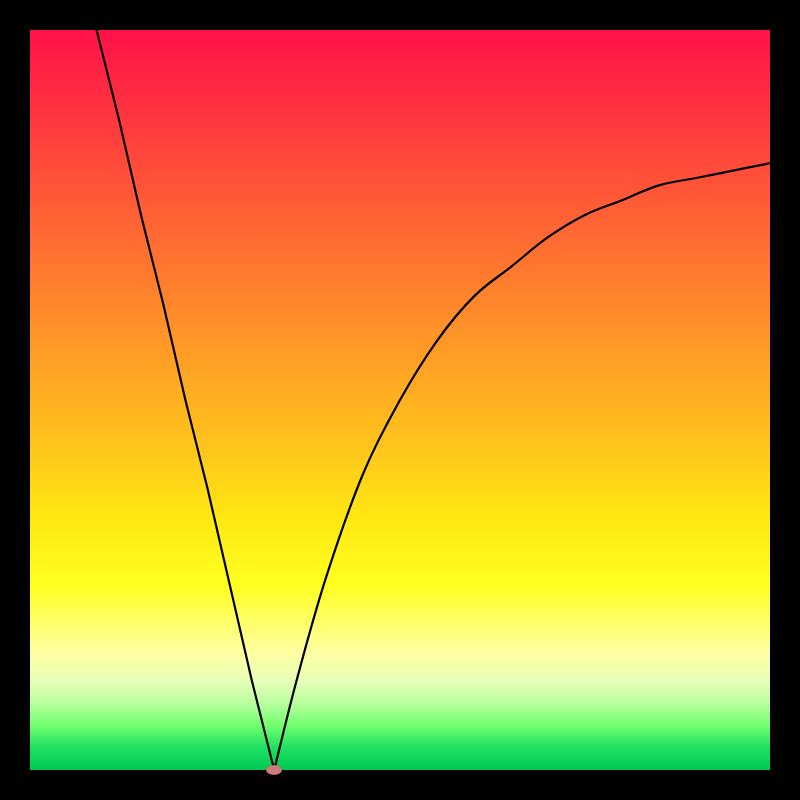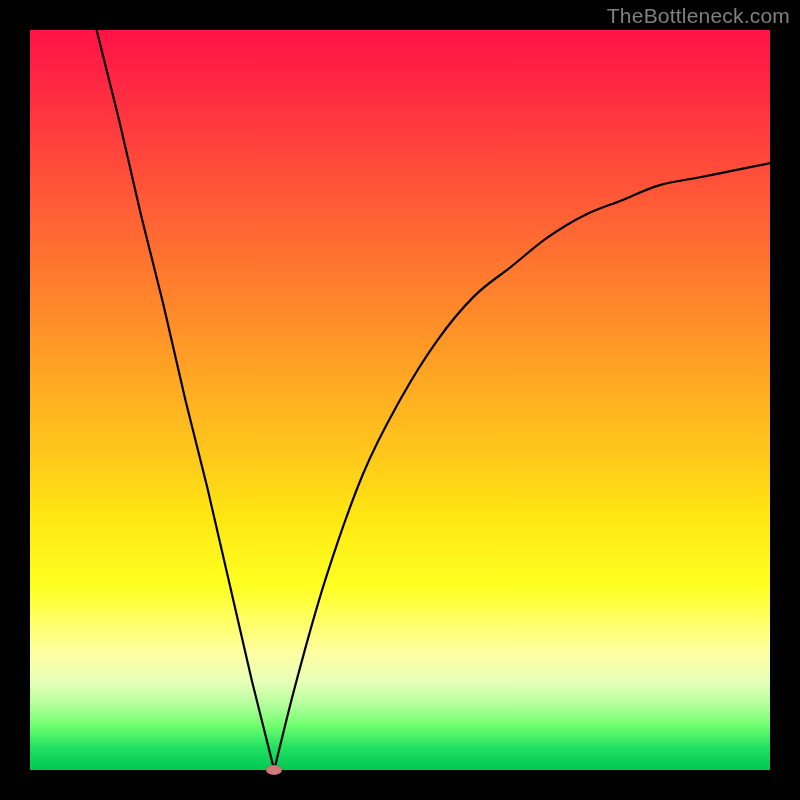--- a/index.html
+++ b/index.html
@@ -76,21 +76,20 @@
     letter-spacing: 0.2px;
     font-weight: 400;
     user-select: none;
   }
 </style>
 </head>
 <body>
 
 <div class="frame">
 
-  <div class="watermark">TheBottleneck.com</div>
 
   <div class="plot-area">
 
     <svg class="curve-svg" viewBox="0 0 740 740" preserveAspectRatio="none">
       <path id="curve-path" class="curve-path" d="M 66.60 0.00 L 88.80 88.80 L 111.00 185.00 L 133.20 273.80 L 155.40 370.00 L 177.60 458.80 L 199.80 555.00 L 222.00 651.20 L 244.20 740.00 C 248.20 724.02, 257.08 685.83, 266.40 651.20 C 275.72 616.57, 284.01 584.90, 296.00 547.60 C 307.99 510.30, 319.68 475.97, 333.00 444.00 C 346.32 412.03, 356.68 393.98, 370.00 370.00 C 383.32 346.02, 393.68 329.45, 407.00 310.80 C 420.32 292.15, 430.68 279.72, 444.00 266.40 C 457.32 253.08, 467.68 247.46, 481.00 236.80 C 494.32 226.14, 504.68 216.52, 518.00 207.20 C 531.32 197.88, 541.68 191.66, 555.00 185.00 C 568.32 178.34, 578.68 175.53, 592.00 170.20 C 605.32 164.87, 615.68 159.40, 629.00 155.40 C 642.32 151.40, 652.68 150.66, 666.00 148.00 C 679.32 145.34, 689.68 143.26, 703.00 140.60 C 716.32 137.94, 733.34 134.53, 740.00 133.20"></path>
     </svg>
 
     <div id="min-marker" class="min-marker" style="left: 244.2px; top: 740px;"></div>
   </div>
 

